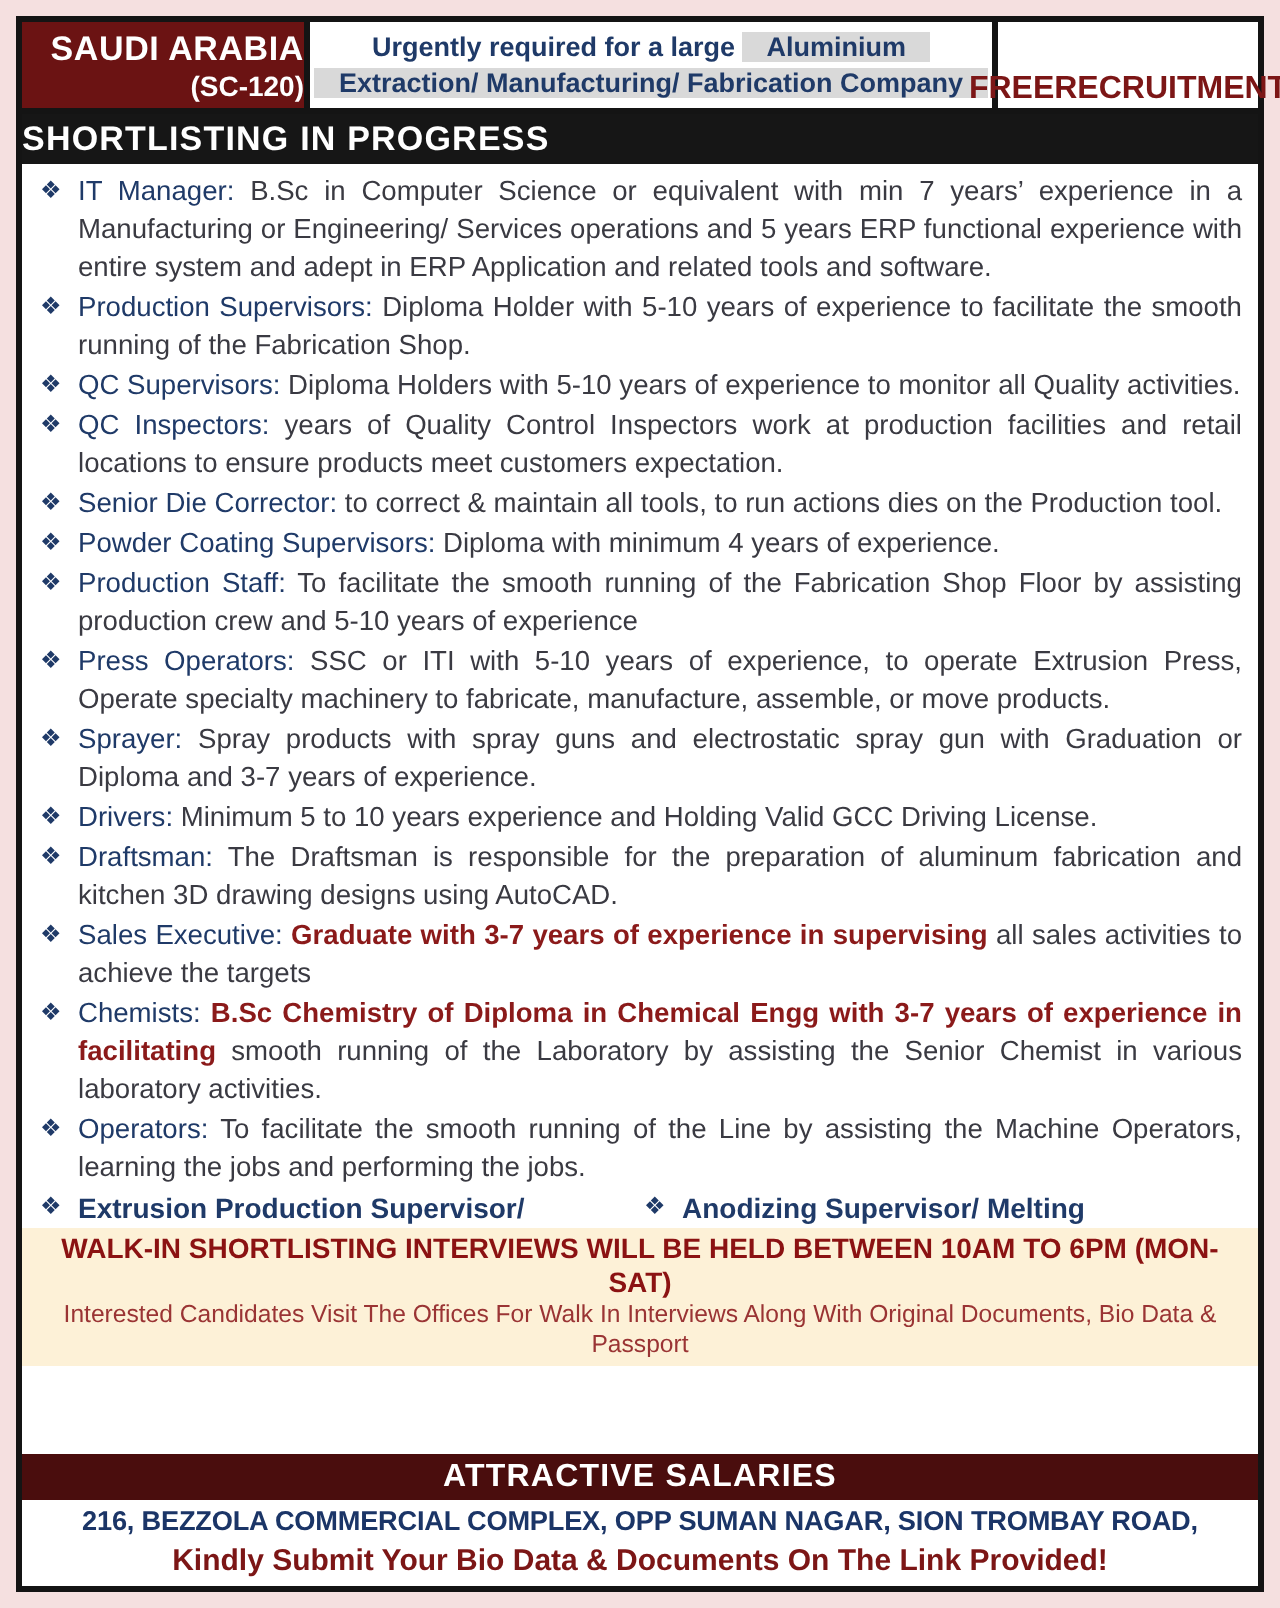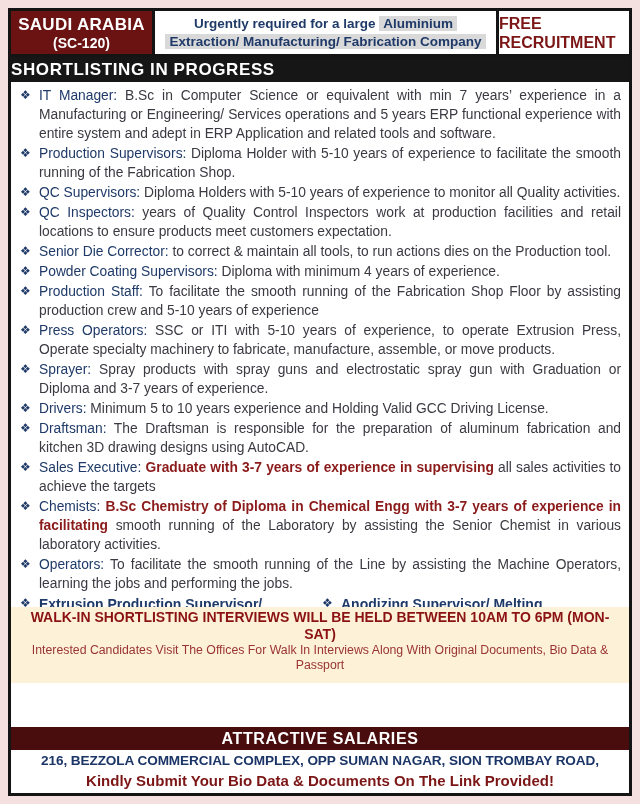--- a/index.html
+++ b/index.html
@@ -10,54 +10,54 @@
   }
   .ad {
     position:absolute; left:8px; top:8px; width:624px; height:788px;
     border:3px solid #141414; background:#ffffff;
     display:flex; flex-direction:column;
   }
   
   .header-row { display:flex; height:46px; flex:none; border-bottom:3px solid #141414; }
   .cell-country {
     width:144px; background:#6b1313; color:#fff; font-weight:bold;
-    display:flex; flex-direction:column; align-items:center; justify-content:center;
+    display:flex; flex-direction:column; align-items:flex-end; justify-content:center;
     border-right:3px solid #141414; text-align:center;
   }
   .cell-country .l1 { font-size:17px; letter-spacing:.3px; line-height:20px; }
   .cell-country .l2 { font-size:14px; line-height:16px; }
   .cell-mid {
     flex:1; display:flex; flex-direction:column; align-items:center; justify-content:center;
     color:#1f3a68; font-weight:bold; font-size:13.5px; line-height:18px;
     border-right:3px solid #141414; text-align:center;
   }
-  .hl { background:#d9d9d9; padding:0 4px; }
+  .hl { background:#d9d9d9; padding:0 12px; }
   .cell-free {
     width:130px; color:#7c1616; font-weight:bold; font-size:16px; line-height:19px;
-    display:flex; flex-direction:column; align-items:flex-start; justify-content:center; text-align:center;
+    display:flex; flex-direction:row; align-items:flex-end; justify-content:center; text-align:center;
   }
   
   .bar-shortlist {
     flex:none; background:#161616; color:#ffffff; font-weight:bold; font-size:17px;
     letter-spacing:.6px; text-align:left; height:25px; line-height:25px;
   }
   
   .body { flex:1; overflow:hidden; padding:4px 8px 0 6px; }
   .job { display:flex; margin-bottom:1px; }
   .bullet { flex:none; width:22px; color:#1f3a68; font-size:12px; line-height:19px; padding-left:3px; }
   .job-text { flex:1; text-align:justify; font-size:13.8px; line-height:19px; color:#3a3a42; }
   .t { color:#1f3a68; font-weight:normal; }
   .r { color:#8b1a1a; font-weight:bold;margin-top:30px; }
   
   .two-col { display:flex; margin-top:1px; }
   .col { width:50%; }
   .pos { display:flex; margin-bottom:1px; }
   .pos .pos-label { flex:1; color:#1f3a68; font-weight:bold; font-size:14px; line-height:20px; padding-right:24px; }
   
-  .walkin { flex:none; background:#fdf1d7; text-align:center; padding:2px 4px 10px; }
+  .walkin { flex:none; background:#fdf1d7; text-align:center; padding:2px 4px 3px; }
   .walkin .w1 { color:#8b1212; font-weight:bold; font-size:14px; line-height:17px; }
   .walkin .w2 { color:#9a3434; font-size:12.3px; line-height:15px; }
   
   .bar-salaries {
     flex:none; background:#4a0d0d; color:#ffffff; font-weight:bold; font-size:16px;
     letter-spacing:.6px; text-align:center; height:23px; line-height:23px;margin-top:44px;
   }
   .address {
     flex:none; color:#1b3567; font-weight:bold; font-size:13.6px; letter-spacing:-.1px;
     text-align:center; height:21px; line-height:21px; background:#fff;

